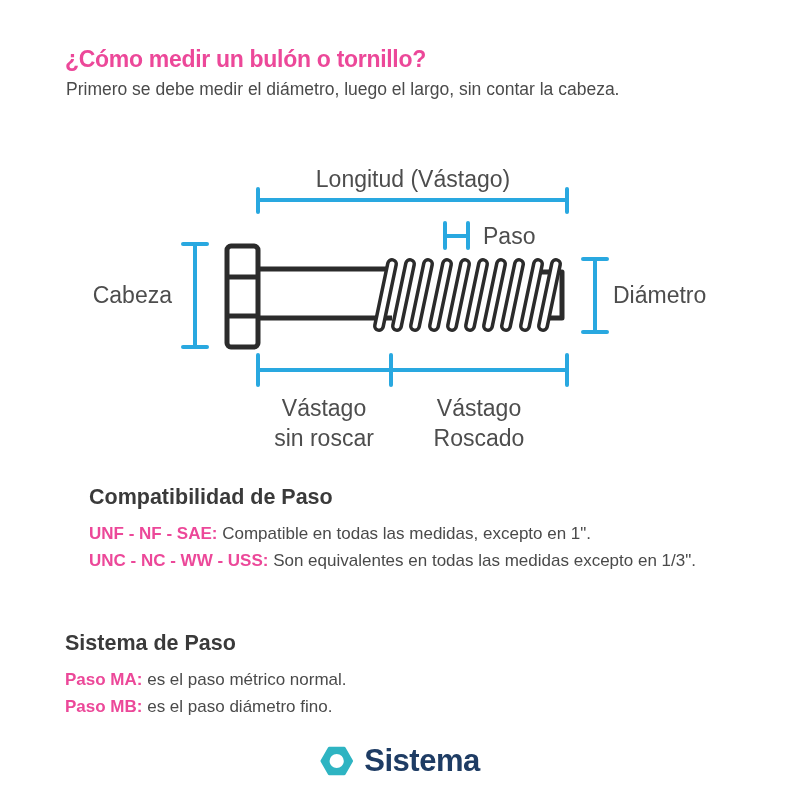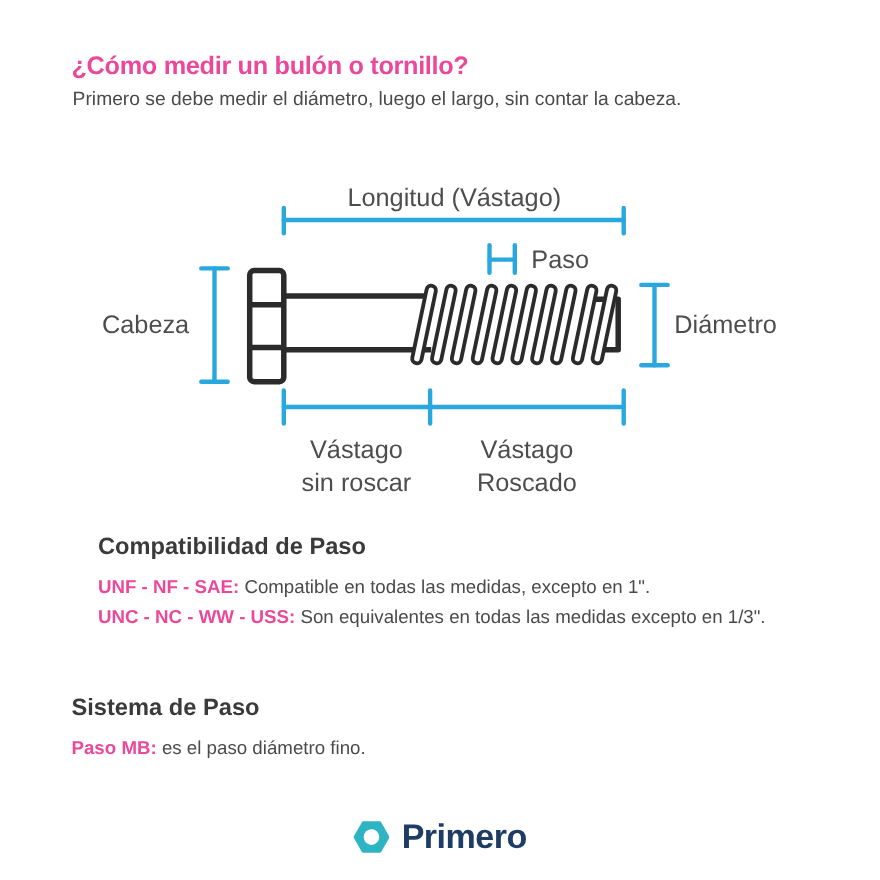--- a/index.html
+++ b/index.html
@@ -114,23 +114,24 @@
 </svg>
 
 <div class="section" id="section-compatibilidad">
   <h2>Compatibilidad de Paso</h2>
   <p><span class="term">UNF - NF - SAE:</span><span> Compatible en todas las medidas, excepto en 1".</span></p>
   <p><span class="term">UNC - NC - WW - USS:</span><span> Son equivalentes en todas las medidas excepto en 1/3".</span></p>
 </div>
 
 <div class="section" id="section-sistema">
   <h2>Sistema de Paso</h2>
+  <p><span class="term">Paso MA:</span><span> es el paso métrico normal.</span></p>
   <p><span class="term">Paso MB:</span><span> es el paso diámetro fino.</span></p>
 </div>
 
 <div class="footer">
   <svg width="33" height="30" viewBox="0 0 33 30" xmlns="http://www.w3.org/2000/svg">
     <polygon points="2,15 9.3,2.2 24.2,2.2 31.5,15 24.2,27.8 9.3,27.8" stroke-width="3" stroke-linejoin="round" fill="#2eb4c2"></polygon>
     <polygon points="2,15 9.3,2.2 24.2,2.2 31.5,15 24.2,27.8 9.3,27.8" fill="none" stroke-width="3" stroke-linejoin="round" stroke="#2eb4c2"></polygon>
     <circle cx="16.7" cy="15" r="7.1" fill="#ffffff"></circle>
   </svg>
-  <span class="brand-name">Primero</span>
+  <span class="brand-name">Sistema</span>
 </div>
 
 </body></html>

